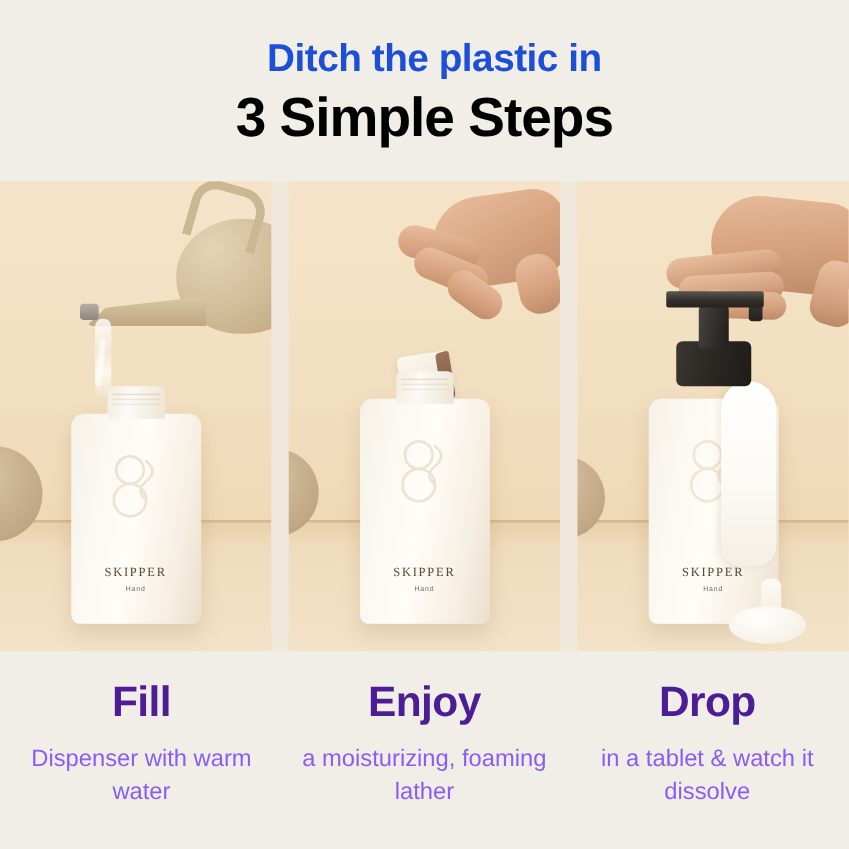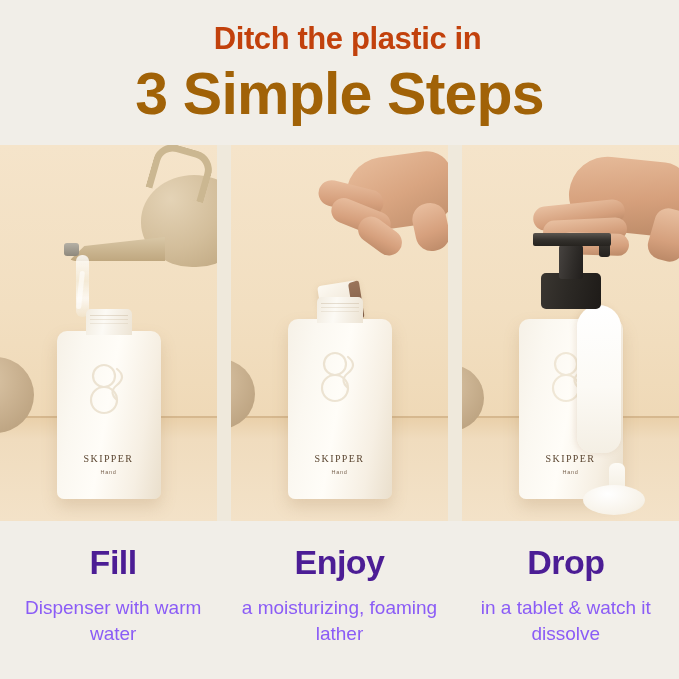--- a/index.html
+++ b/index.html
@@ -27,31 +27,31 @@
     height: 145px;
     display: flex;
     flex-direction: column;
     align-items: center;
     justify-content: center;
     background: #F1EEE8;
     padding-top: 4px;
     box-sizing: border-box;
   }
   .headline-1 {
-    color: #c2410c;
+    color: #1d4ed8;
     font-size: 31px;
     font-weight: bold;
     letter-spacing: -0.4px;
     line-height: 1.05;
     margin-bottom: 9px;
     margin-left: 16px;
   }
   .headline-2 {
-    color: #a16207;
-    font-size: 59px;
+    color: #000000;
+    font-size: 44px;
     font-weight: bold;
     letter-spacing: -0.8px;
     line-height: 1.05;
   }
 
   
   .photo-strip {
     height: 376px;
     display: flex;
     gap: 14px;

